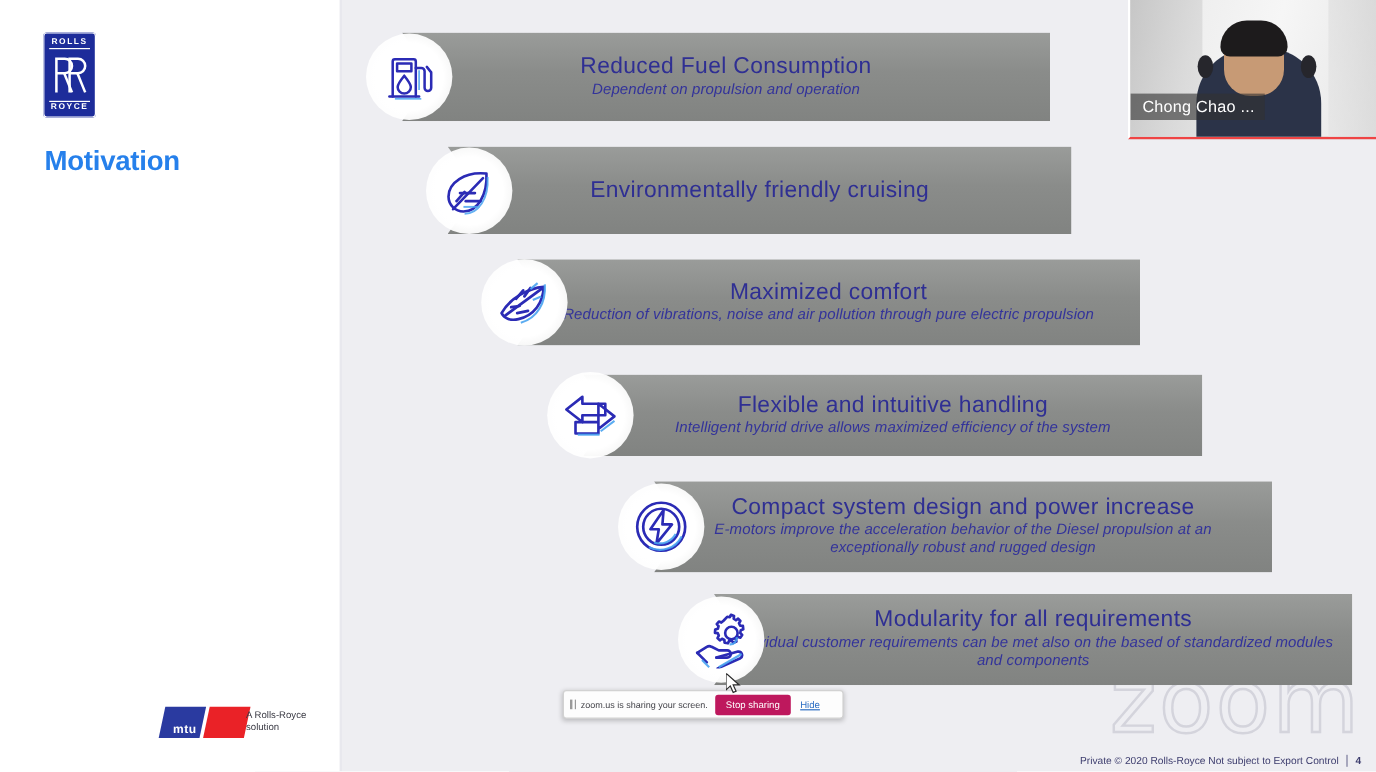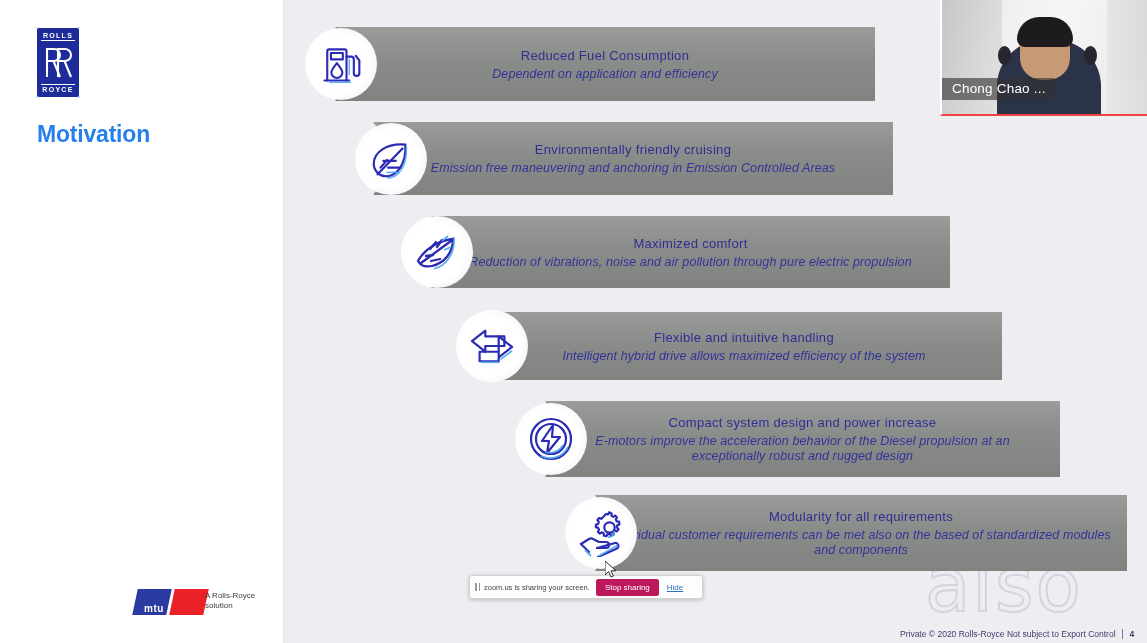--- a/index.html
+++ b/index.html
@@ -52,21 +52,21 @@
       pointer-events:none;user-select:none;}
 
   
   .row{position:absolute;height:auto;}
   .bar{position:absolute;top:0;height:100%;
        background:linear-gradient(180deg,#9a9c9a 0%,#8a8c8a 45%,#818381 100%);
        box-shadow:0 2px 4px rgba(0,0,0,.10);
        clip-path:polygon(0 0, 100% 0, 100% 100%, 0 100%, 26px 50%);
        display:flex;flex-direction:column;align-items:center;justify-content:center;
        text-align:center;}
-  .bar .b-title{color:#2f2f93;font-size:13px;line-height:18px;letter-spacing:.3px;text-align:right;}
+  .bar .b-title{color:#2f2f93;font-size:19px;line-height:18px;letter-spacing:.3px;text-align:right;}
   .bar .b-sub{color:#33339a;font-size:12.5px;line-height:15px;font-style:italic;
        letter-spacing:.1px;margin-top:2px;}
 
   .icon-wrap{position:absolute;top:50%;transform:translateY(-50%);
       width:72px;height:72px;border-radius:50%;
       background:radial-gradient(circle at 50% 50%, #ffffff 56%, rgba(255,255,255,.92) 74%, rgba(255,255,255,0) 100%);
       display:flex;align-items:center;justify-content:center;}
   .icon-wrap svg{display:block;}
 
   
@@ -139,26 +139,26 @@
       <div class="para blue"></div>
       <div class="para red"></div>
       <div class="mtu-word">mtu</div>
       <div class="mtu-tag">A Rolls-Royce solution</div>
     </div>
   </div>
   <div class="divider"></div>
 
   <div class="slide">
 
-    <div class="zoom-mark">also</div>
+    <div class="zoom-mark">zoom</div>
 
     <div class="row" style="left:20px;top:27px;width:570px;height:74px;">
       <div class="bar" style="left:30px;width:540px;">
         <div class="b-title">Reduced Fuel Consumption</div>
-        <div class="b-sub">Dependent on application and efficiency</div>
+        <div class="b-sub">Dependent on propulsion and operation</div>
       </div>
       <div class="icon-wrap" style="left:0px;">
         <svg width="44" height="44" viewBox="0 0 48 48">
           <g fill="none" stroke="#2b2bb5" stroke-width="2.3" stroke-linejoin="round" stroke-linecap="round">
             <path d="M9 42 V10 a2 2 0 0 1 2-2 h17 a2 2 0 0 1 2 2 v32"></path>
             <rect x="13" y="12" width="13" height="7"></rect>
             <path d="M6 42 h27"></path>
             <path d="M30 16 h5 a3 3 0 0 1 3 3 v15 a3 3 0 0 0 3 3 a3 3 0 0 0 3-3 V20 l-4-5"></path>
             <path d="M19.5 23 c-4 5 -6 7.5 -6 10.2 a6 6 0 0 0 12 0 C25.5 30.5 23.5 28 19.5 23 z"></path>
           </g>
@@ -166,21 +166,20 @@
             <path d="M11 44 h24"></path>
             <path d="M33 18 v18"></path>
           </g>
         </svg>
       </div>
     </div>
 
     <div class="row" style="left:70px;top:122px;width:550px;height:73px;">
       <div class="bar" style="left:18px;width:520px;">
         <div class="b-title">Environmentally friendly cruising</div>
-        <div class="b-sub">Emission free maneuvering and anchoring in Emission Controlled Areas</div>
       </div>
       <div class="icon-wrap" style="left:0px;">
         <svg width="46" height="46" viewBox="0 0 48 48">
           <g fill="none" stroke="#2b2bb5" stroke-width="2.3" stroke-linejoin="round" stroke-linecap="round">
             <path d="M39 9 C20 7 6 17 6 29 a13 13 0 0 0 13 13 c12 0 21 -14 20 -33 z"></path>
             <path d="M10 40 L36 13"></path>
             <path d="M16 26 h13"></path>
             <path d="M21 33 h13"></path>
             <path d="M13 33 l7 -8"></path>
           </g>

